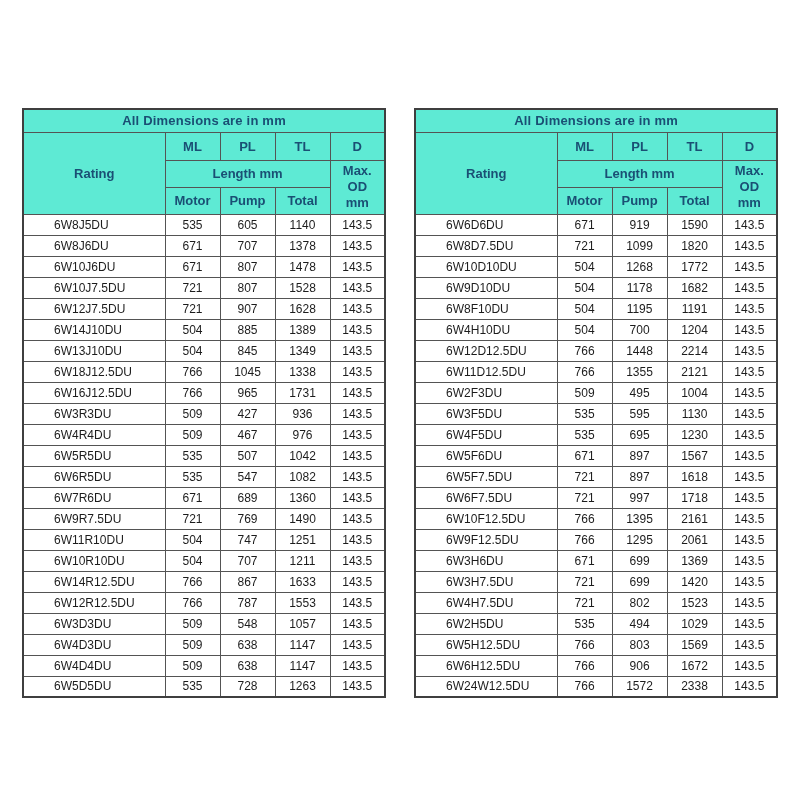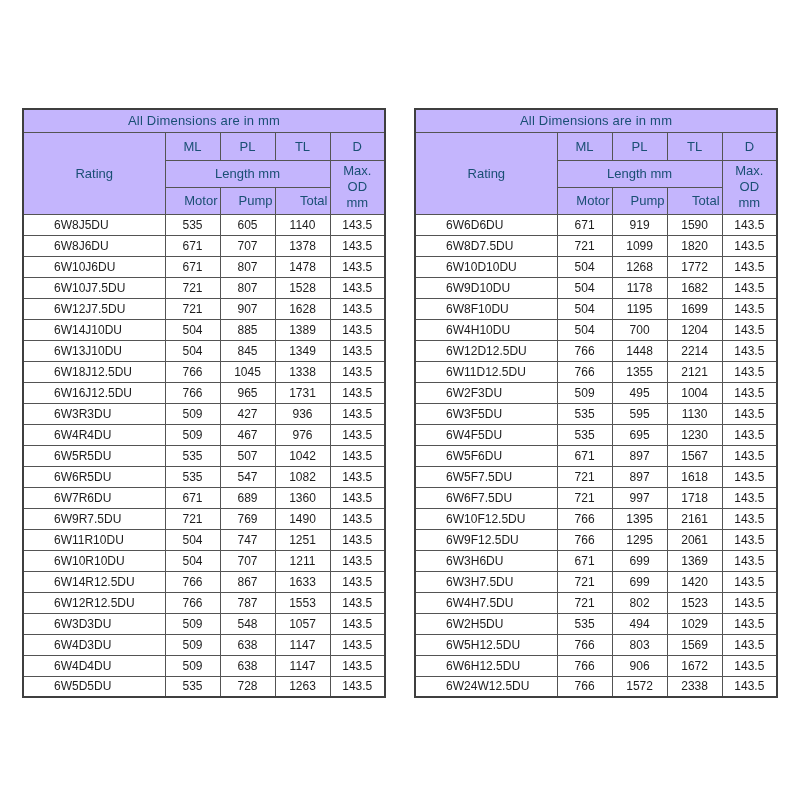--- a/index.html
+++ b/index.html
@@ -31,29 +31,29 @@
     border: 1px solid #545454;
     font-size: 12px;
     color: #1c1c1c;
     text-align: center;
     vertical-align: middle;
     padding: 1px 2px;
     overflow: hidden;
     white-space: nowrap;
   }
   table.spec th {
-    background: #c4b5fd;
+    background: #5eead4;
     color: #1a4f74;
-    font-weight: normal;
+    font-weight: bold;
     font-size: 13px;
   }
   th.banner { height: 23px; font-size: 13px; letter-spacing: 0.2px; }
   tr.hdr-units th { height: 28px; }
   tr.hdr-length th { height: 27px; }
-  tr.hdr-sub th { height: 27px; text-align: right; }
+  tr.hdr-sub th { height: 27px; }
   th.rating-head { font-size: 13.5px; }
   th.maxod { line-height: 1.25; font-size: 12.5px; padding-top: 2px; }
   th.maxod span { display: block; }
   tbody.data td { height: 21px; font-size: 12px; }
   tbody.data td.rating {
     text-align: left;
     padding-left: 30px;
   }
   col.c-rating { width: 142px; }
   col.c-num { width: 55px; }
@@ -321,21 +321,21 @@
             <td class="rating">6W9D10DU</td>
             <td>504</td>
             <td>1178</td>
             <td>1682</td>
             <td>143.5</td>
           </tr>
           <tr>
             <td class="rating">6W8F10DU</td>
             <td>504</td>
             <td>1195</td>
-            <td>1699</td>
+            <td>1191</td>
             <td>143.5</td>
           </tr>
           <tr>
             <td class="rating">6W4H10DU</td>
             <td>504</td>
             <td>700</td>
             <td>1204</td>
             <td>143.5</td>
           </tr>
           <tr>

